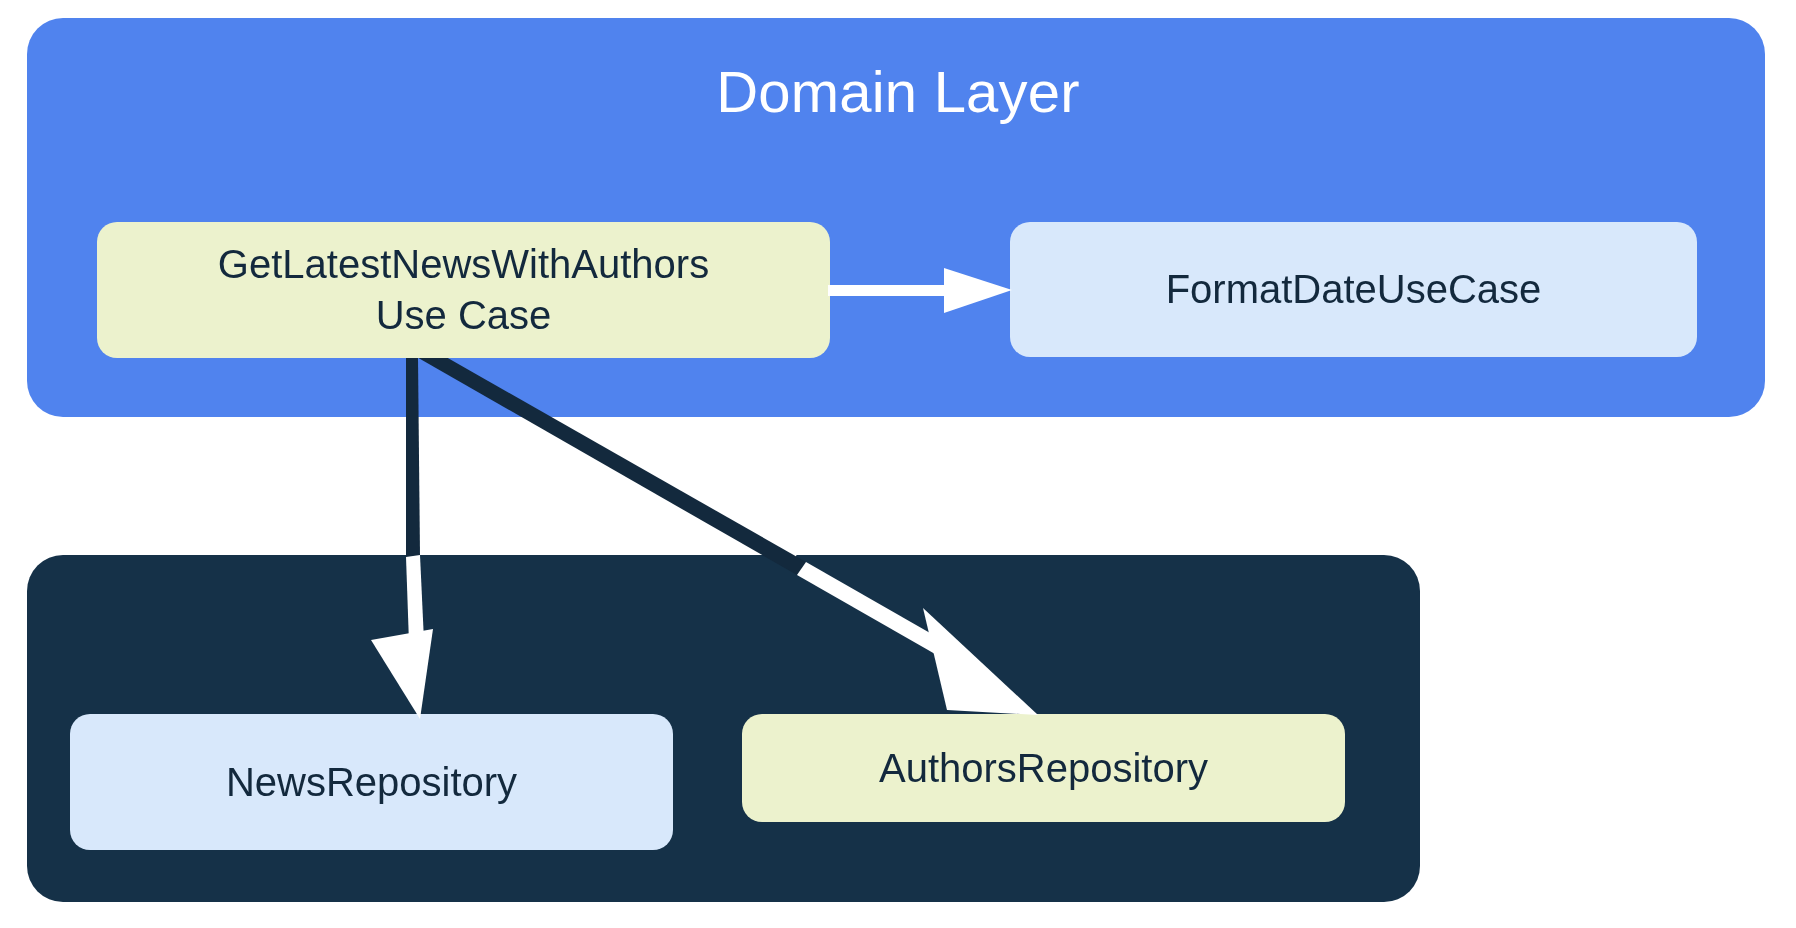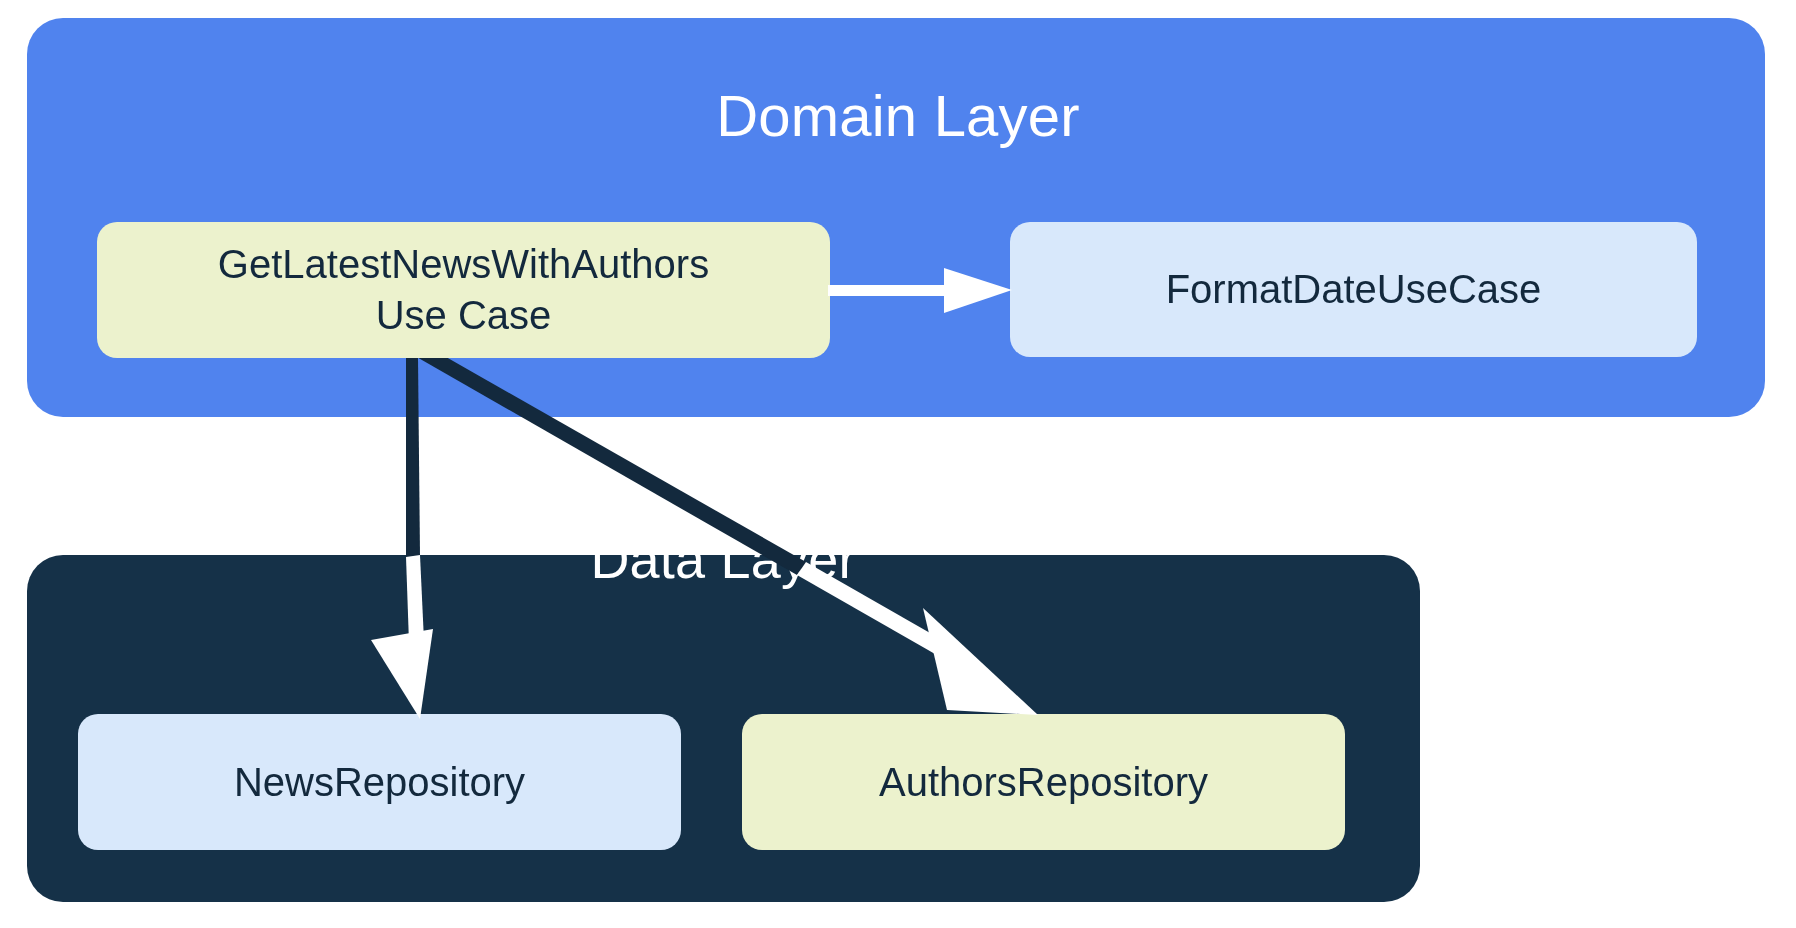--- a/index.html
+++ b/index.html
@@ -41,21 +41,20 @@
   }
   .layer-title {
     position: absolute;
     left: 0;
     width: 100%;
     text-align: center;
     color: #ffffff;
     font-weight: 400;
     letter-spacing: 0.2px;
     white-space: nowrap;
-    margin-top: 24px;
   }
   #domain-layer-title {
     top: 58px;
     font-size: 58px;
     line-height: 68px;
   }
   #data-layer-title {
     top: 503px;
     left: 27px;
     width: 1393px;
@@ -87,30 +86,30 @@
     width: 733px;
     height: 136px;
   }
   #node-format-date {
     left: 1010px;
     top: 222px;
     width: 687px;
     height: 135px;
   }
   #node-news-repository {
-    left: 78px;
+    left: 70px;
     top: 714px;
     width: 603px;
     height: 136px;
   }
   #node-authors-repository {
     left: 742px;
     top: 714px;
     width: 603px;
-    height: 136px;
+    height: 108px;
   }
   .node-label {
     display: block;
     white-space: pre-line;
   }
   
   .arrow-svg {
     position: absolute;
     left: 0;
     top: 0;

